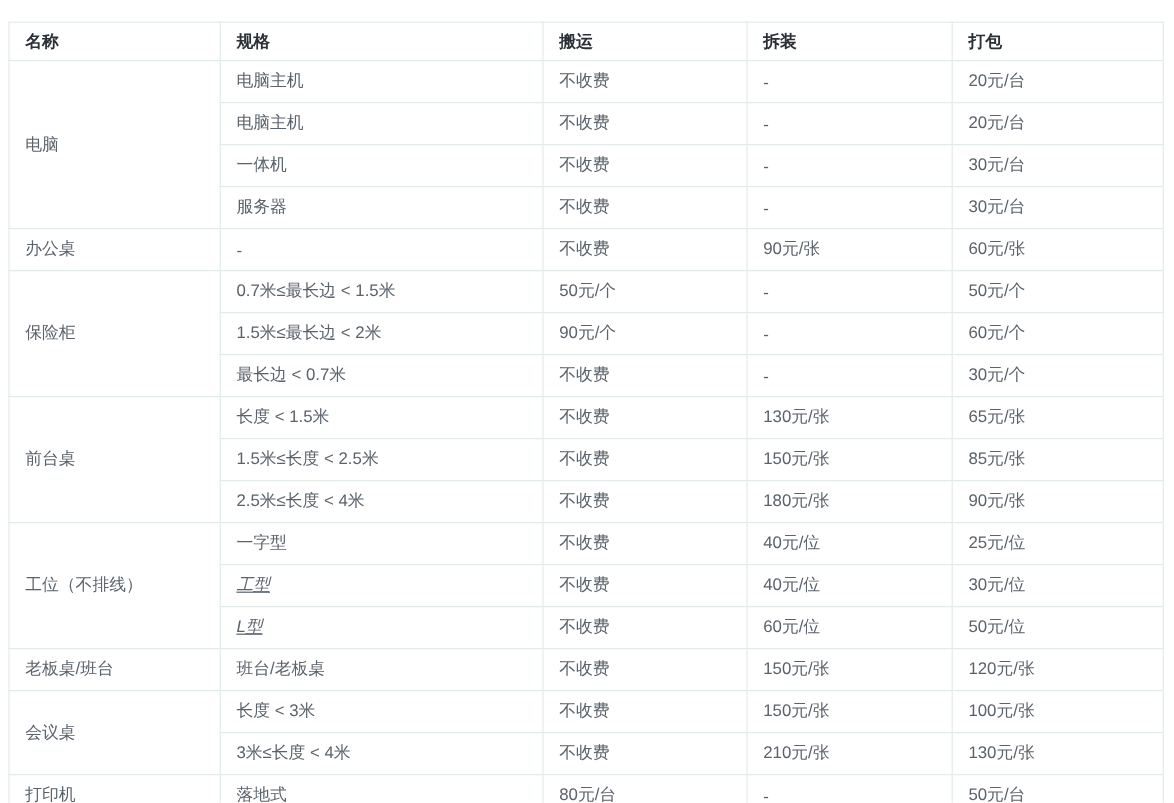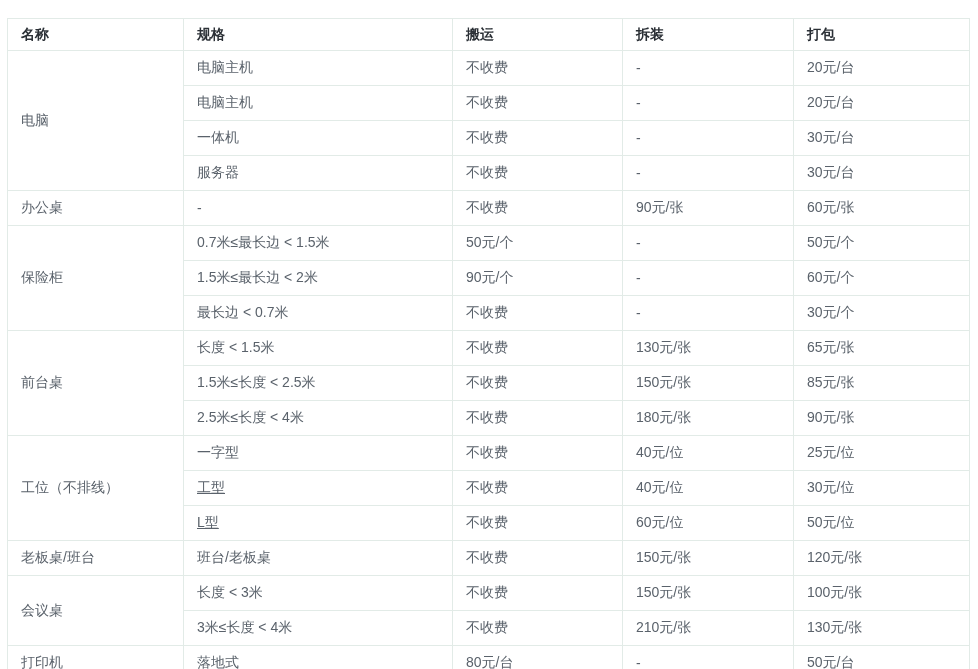--- a/index.html
+++ b/index.html
@@ -35,20 +35,21 @@
     background: #ffffff;
   }
   .price-table td {
     height: 34px;
     color: #5a626b;
     font-weight: normal;
     background: #ffffff;
   }
   .price-table td.u {
     text-decoration: underline;
+    font-style: italic;
   }
   col.c-name  { width: 176px; }
   col.c-spec  { width: 269px; }
   col.c-move  { width: 170px; }
   col.c-dis   { width: 171px; }
   col.c-pack  { width: 176px; }
 </style>
 </head>
 <body>
 

